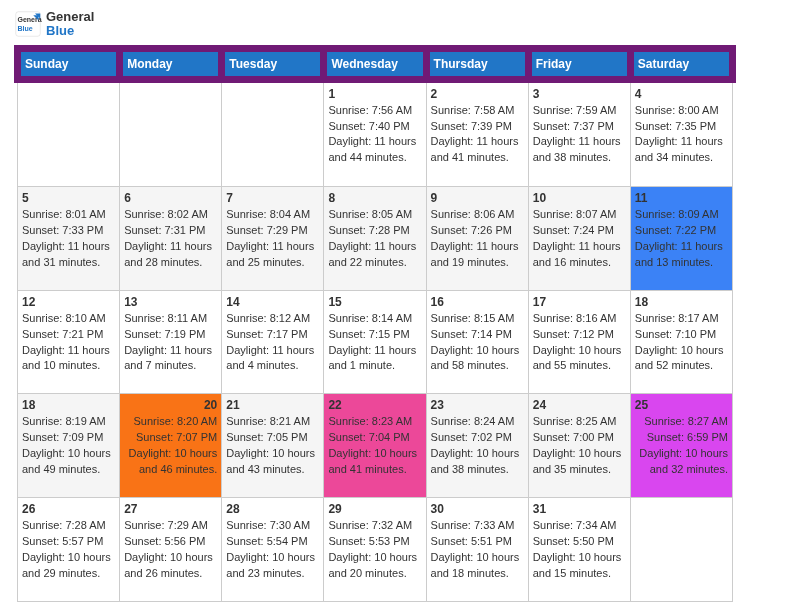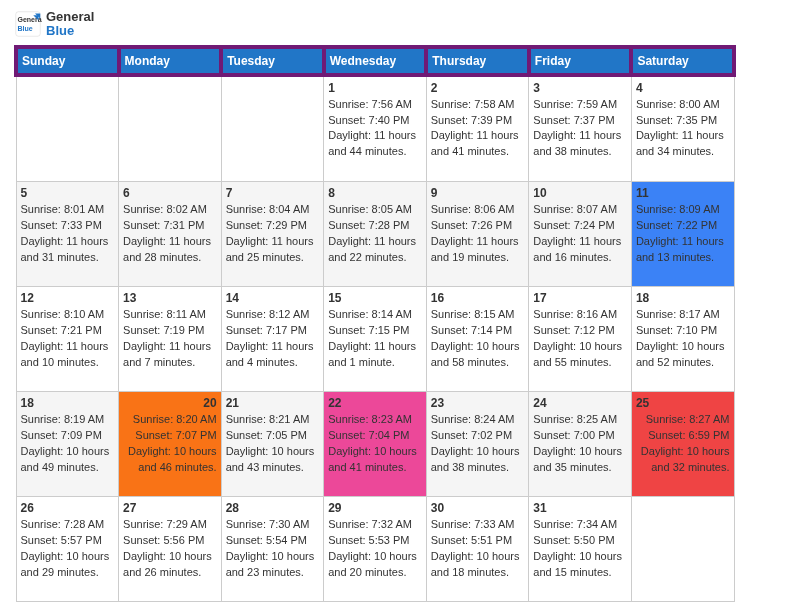--- a/index.html
+++ b/index.html
@@ -52,21 +52,21 @@
       width: 100%;
       table-layout: fixed;
     }
     .calendar th {
       background: #2176c7;
       color: #fff;
       font-size: 12px;
       font-weight: bold;
       padding: 5px 4px;
       text-align: left;
-      border: 4px solid #701a75;
+      border: 7px solid #701a75;
     }
     .calendar td {
       vertical-align: top;
       border: 1px solid #ccc;
       padding: 4px 4px 4px 4px;
       font-size: 9.5px;
       color: #333;
       background: #fff;
       width: calc(100% / 7);
       height: 88px;
@@ -298,21 +298,21 @@
 Daylight: 10 hours
 and 38 minutes.</div>
           </td>
           <td style="background: rgb(245, 245, 245);">
             <span class="day-number">24</span>
             <div class="day-info" style="white-space: pre-line;">Sunrise: 8:25 AM
 Sunset: 7:00 PM
 Daylight: 10 hours
 and 35 minutes.</div>
           </td>
-          <td style="background: #ef4444; margin-top: 35px;">
+          <td style="background: #d946ef; margin-top: 35px;">
             <span class="day-number">25</span>
             <div class="day-info" style="white-space: pre-line; text-align: right;">Sunrise: 8:27 AM
 Sunset: 6:59 PM
 Daylight: 10 hours
 and 32 minutes.</div>
           </td>
         </tr>
         <tr>
           <td>
             <span class="day-number">26</span>

